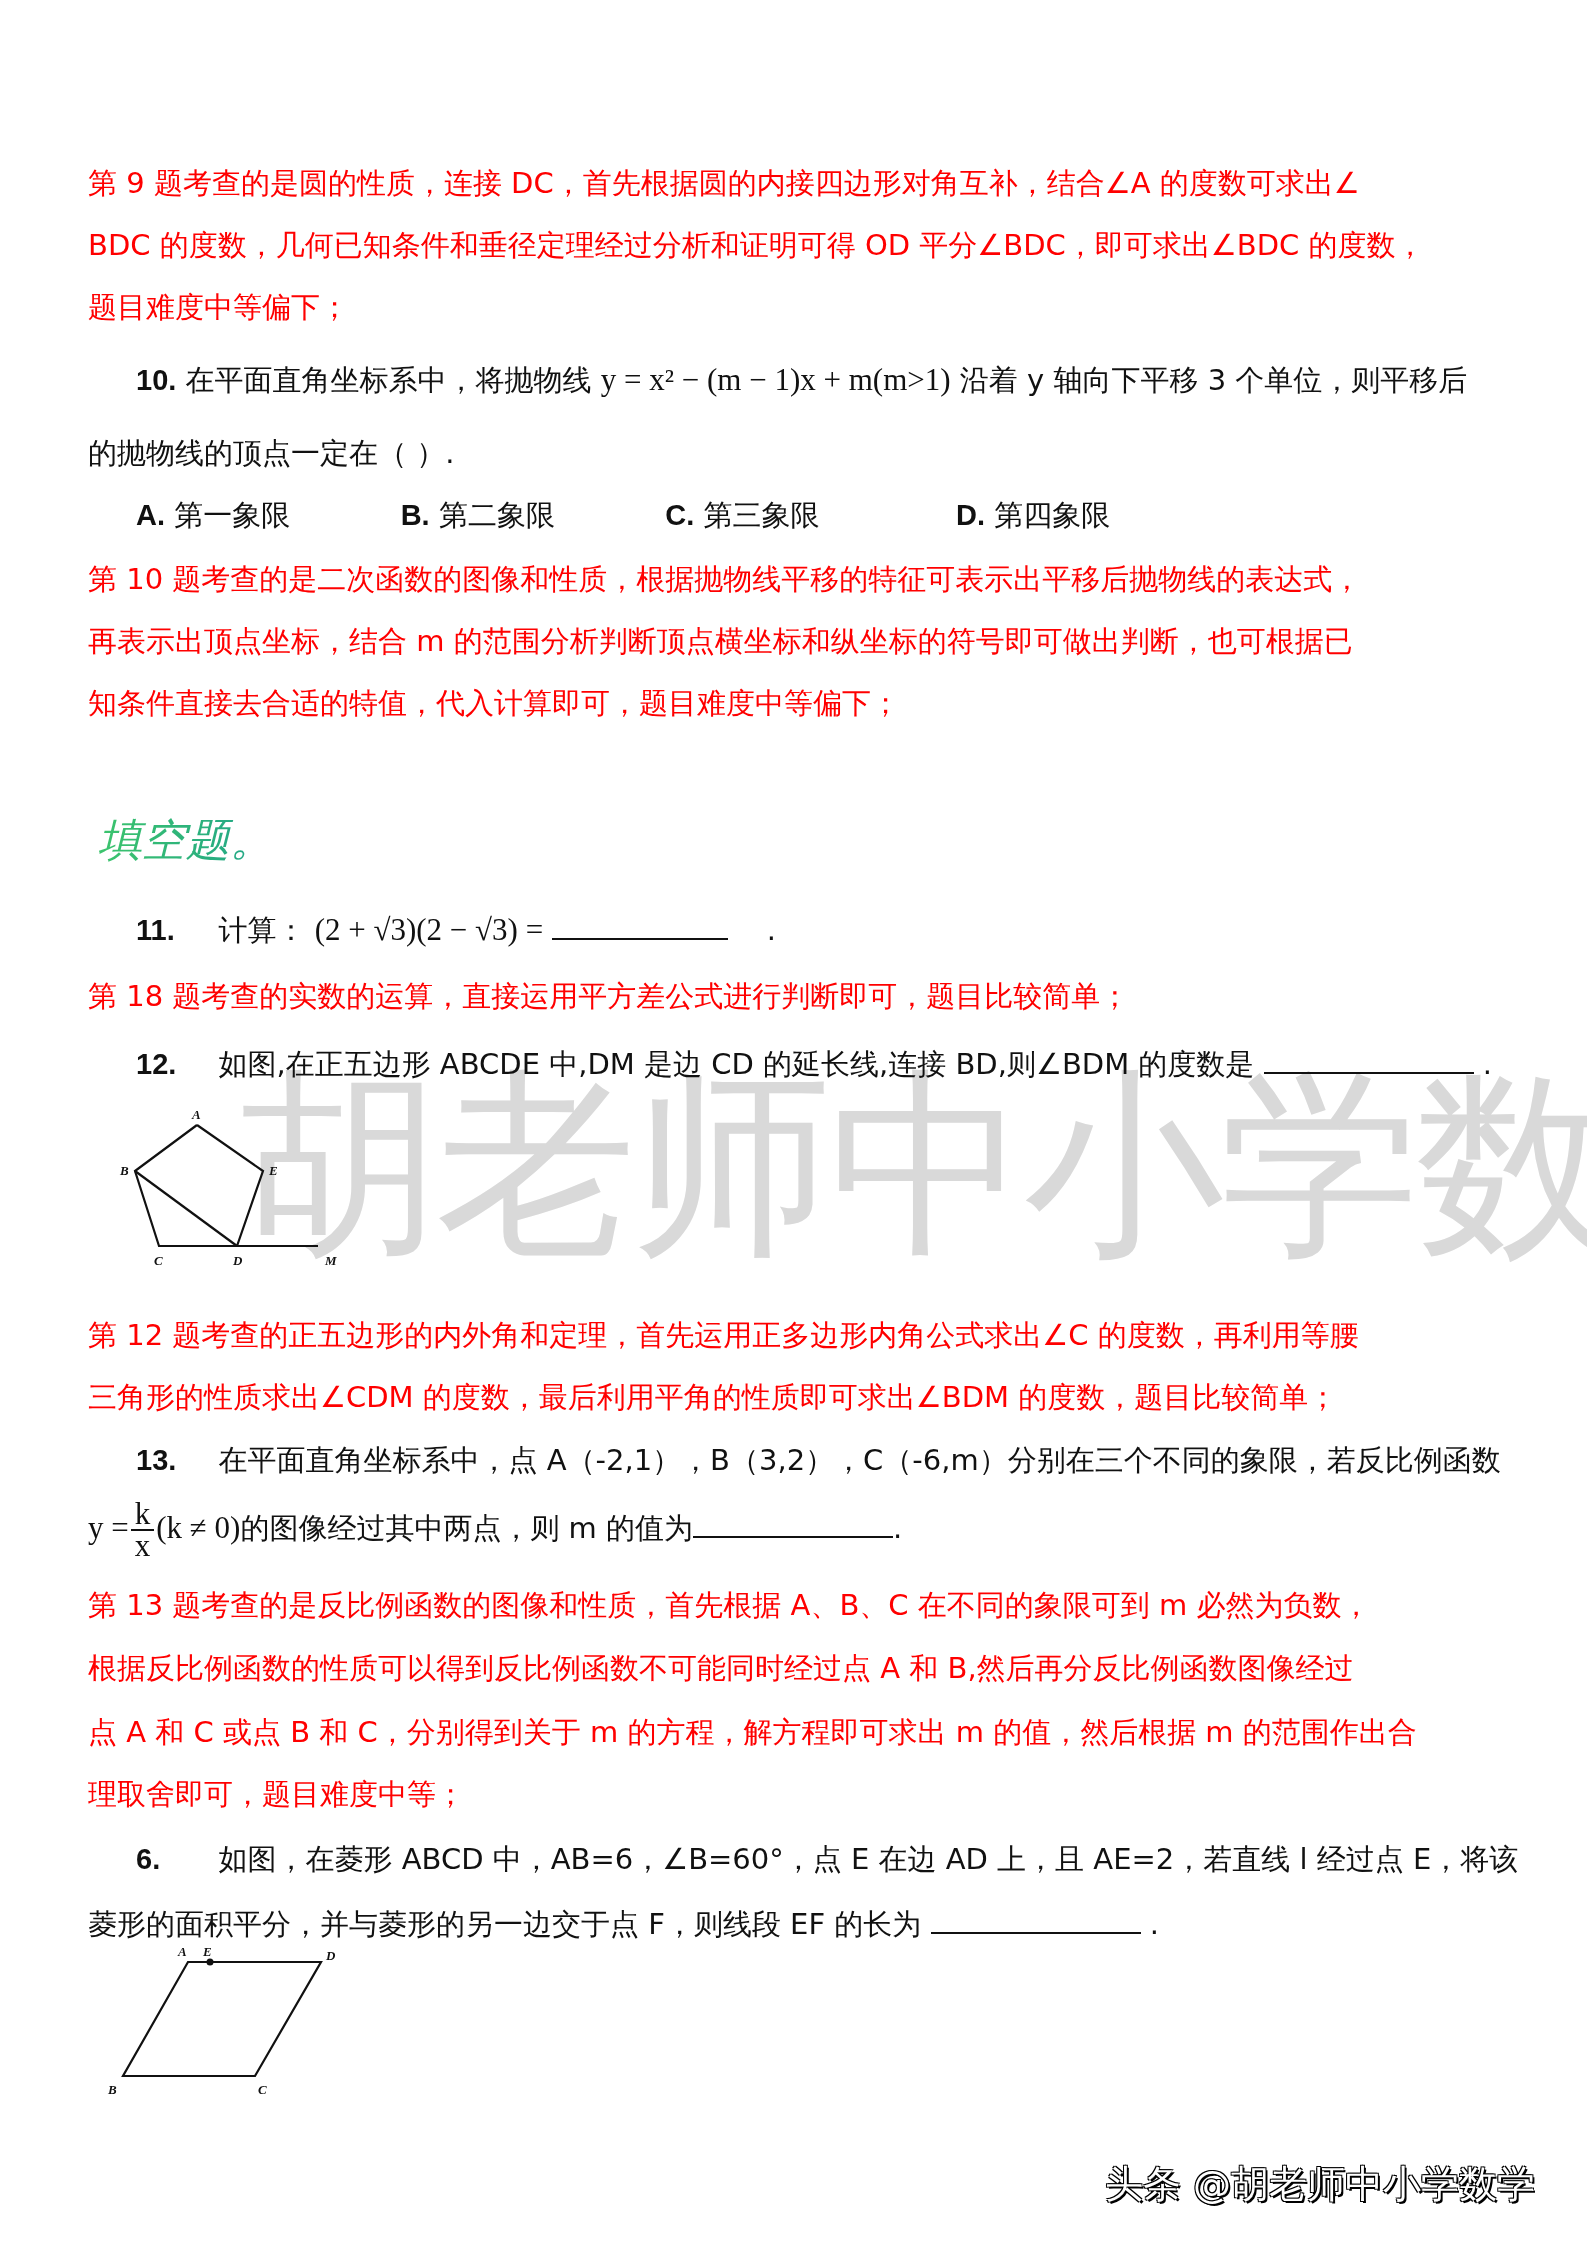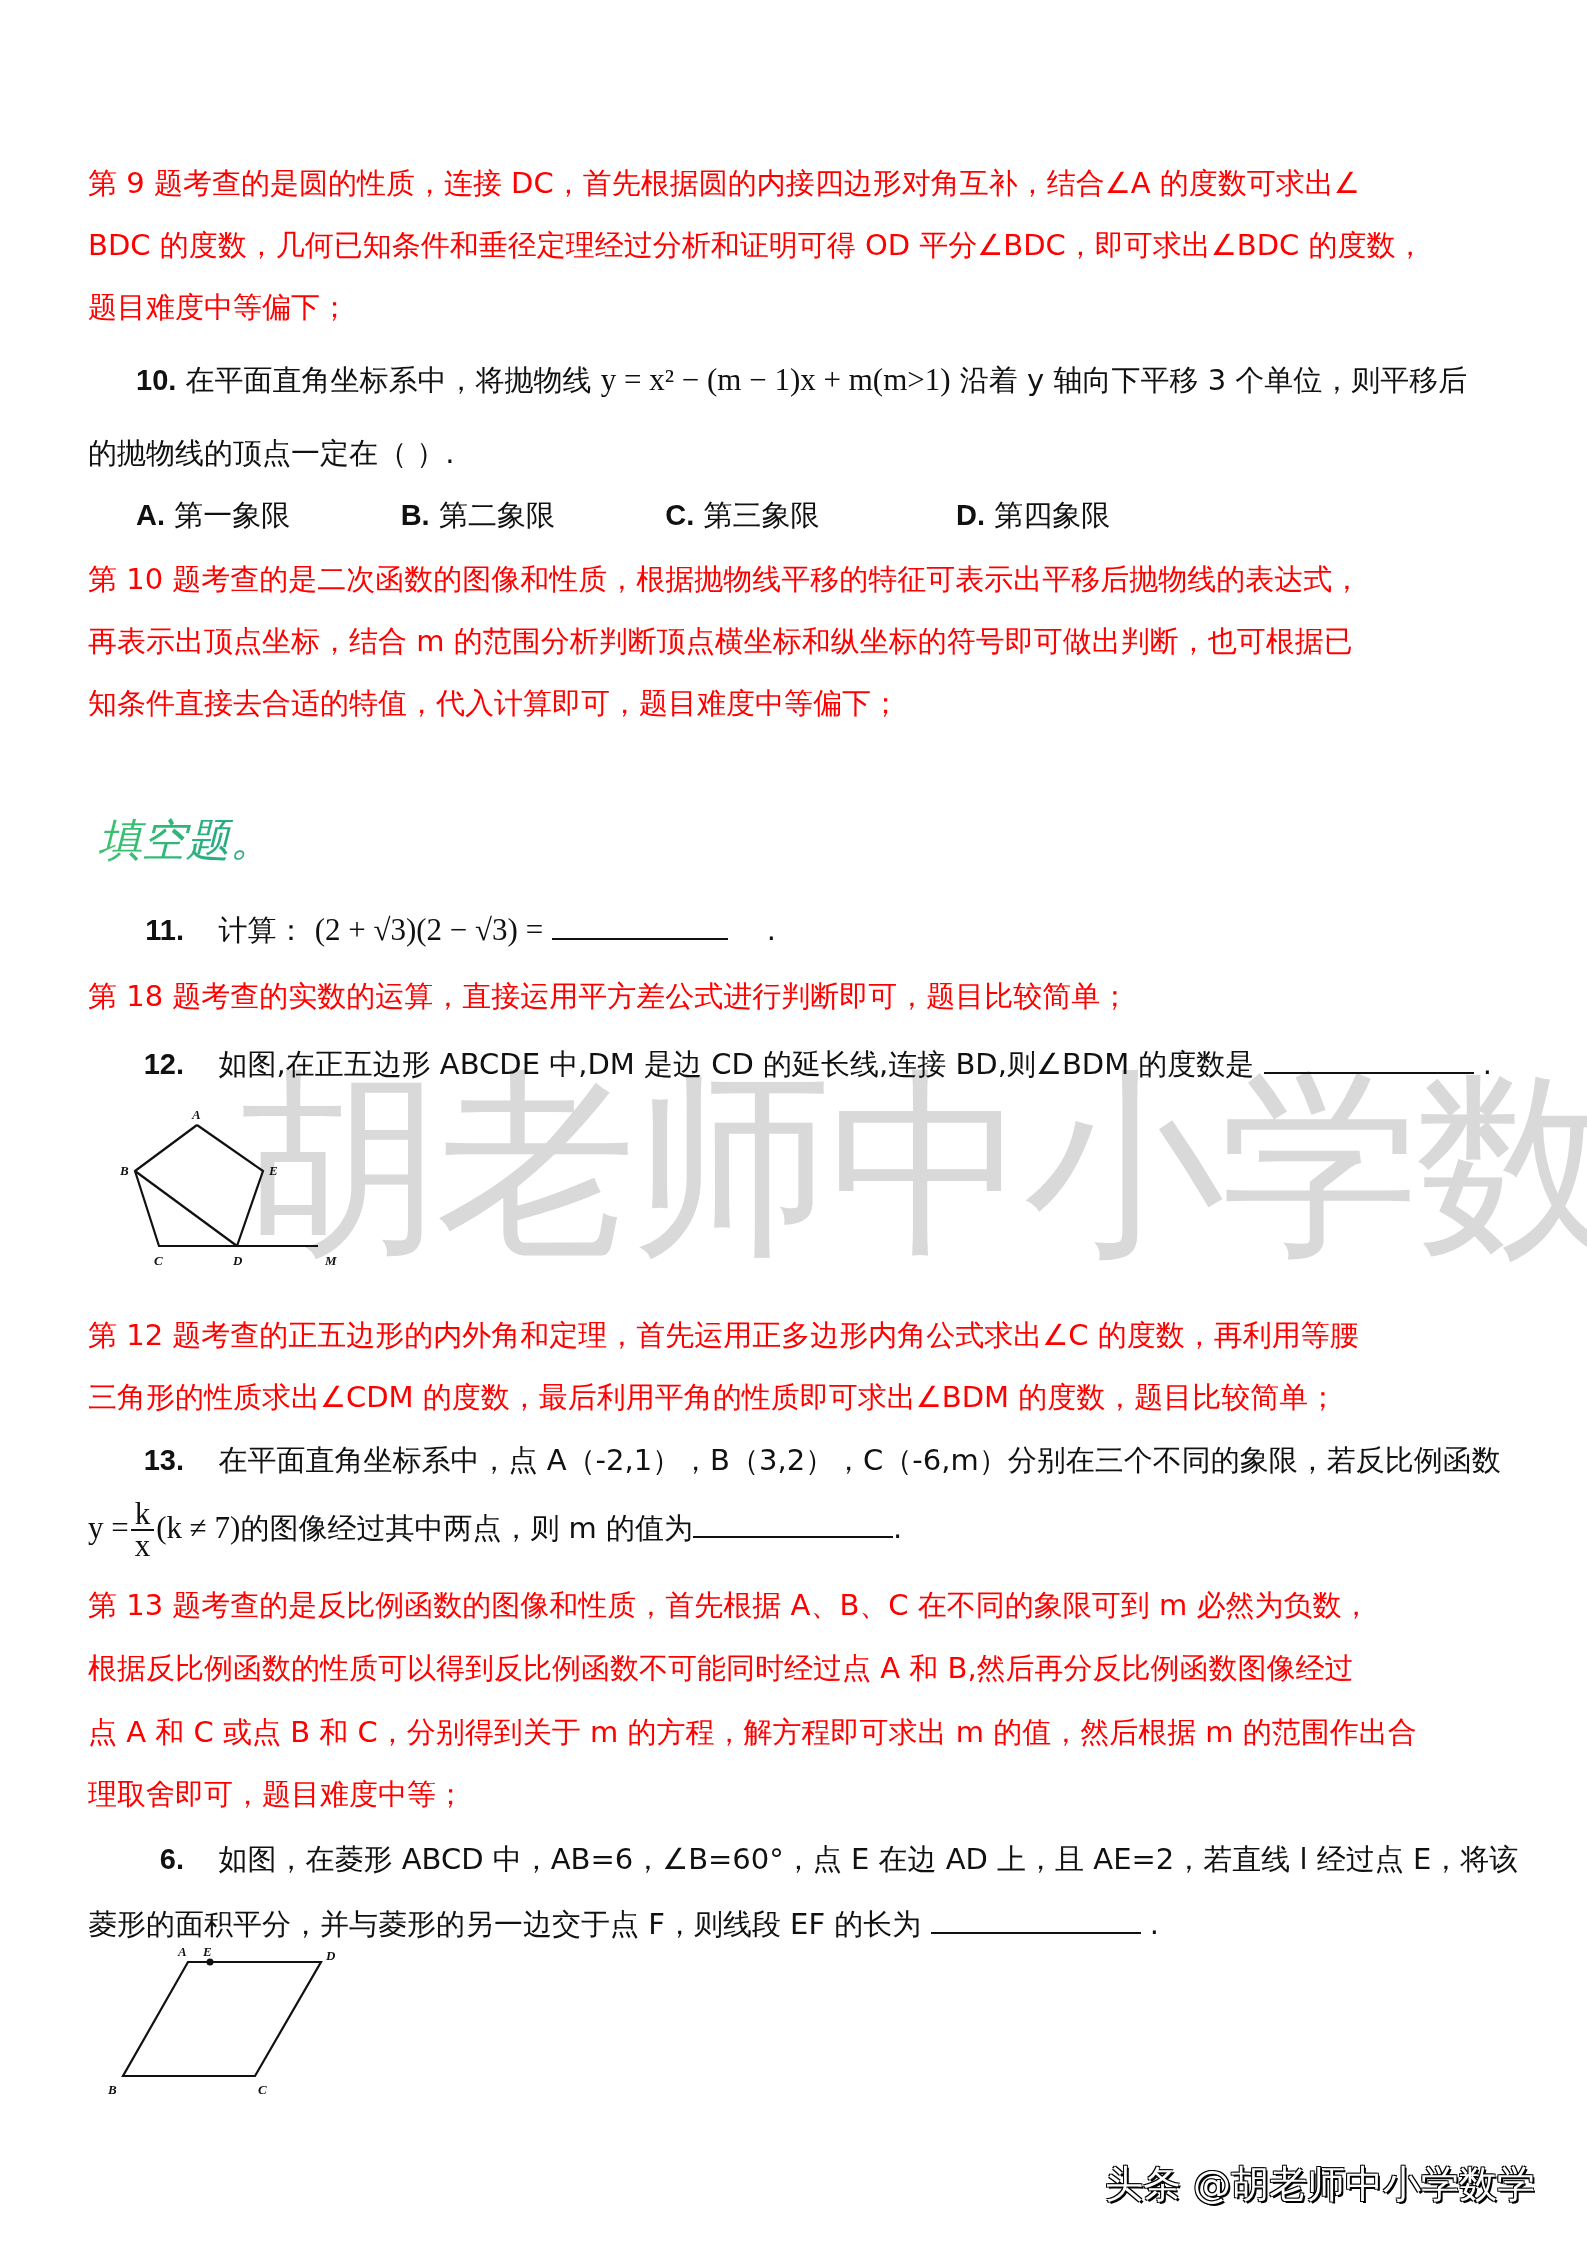--- a/index.html
+++ b/index.html
@@ -8,21 +8,21 @@
   .line { position: absolute; left: 88px; white-space: nowrap; font-size: 29px; line-height: 40px; height: 40px; }
   .red { color: #ff0000; }
   .black { color: #111111; }
   .b { font-weight: bold; font-family: "Liberation Sans", "DejaVu Sans", sans-serif; margin-left: 48px; }
   .math { font-family: "Liberation Serif", "DejaVu Serif", serif; font-size: 31px; }
   .mi { }
   .blank { display: inline-block; border-bottom: 2px solid #111; vertical-align: baseline; height: 30px; }
   .heading { position: absolute; left: 98px; top: 812px; font-size: 44px; line-height: 56px;
              background: linear-gradient(90deg, #3cc46c 0%, #1fa38a 100%);
              -webkit-background-clip: text; background-clip: text; color: transparent; font-style: italic; }
-  .qnum { display: inline-block; min-width: 48px; text-align: right; }
+  .qnum { display: inline-block; min-width: 48px; }
   .watermark { position: absolute; left: 240px; top: 1055px; font-size: 200px; line-height: 220px;
                color: #d9d9d9; letter-spacing: -4px; z-index: 0; white-space: nowrap;
                font-family: "DejaVu Sans", sans-serif; font-weight: 300; }
   .fig { position: absolute; z-index: 1; }
   .fig text { font-family: "Liberation Serif", serif; font-style: italic; font-weight: bold; font-size: 13px; fill: #111; }
   .content { position: relative; z-index: 1; }
   .footer { position: absolute; left: 1105px; top: 2160px; font-size: 38px; line-height: 48px; color: #ffffff;
             text-shadow: 2px 2px 0 #000, -1px -1px 0 #000, 1px -1px 0 #000, -1px 1px 0 #000; white-space: nowrap; z-index: 2; text-align: center; }
   .frac { display: inline-block; vertical-align: middle; text-align: center; margin: 0 2px; }
   .frac span { display: block; line-height: 30px; }
@@ -98,21 +98,21 @@
 
   <div class="line red" style="top:1315px">第 12 题考查的正五边形的内外角和定理，首先运用正多边形内角公式求出∠C 的度数，再利用等腰</div>
   <div class="line red" style="top:1377px">三角形的性质求出∠CDM 的度数，最后利用平角的性质即可求出∠BDM 的度数，题目比较简单；</div>
 
   <div class="line black" style="top:1440px">
     <span class="b qnum">13.</span>
     <span style="display:inline-block;width:16px"></span>
     <span>在平面直角坐标系中，点 A（-2,1），B（3,2），C（-6,m）分别在三个不同的象限，若反比例函数</span>
   </div>
   <div class="line black" style="top:1488px;height:80px;line-height:80px">
-    <span class="math mi">y =</span><span class="frac math mi"><span class="num">k</span><span>x</span></span><span class="math">(k ≠ 7)</span><span>的图像经过其中两点，则 m 的值为</span><span class="blank" style="width:200px"></span><span>.</span>
+    <span class="math mi">y =</span><span class="frac math mi"><span class="num">k</span><span>x</span></span><span class="math">(k ≠ 0)</span><span>的图像经过其中两点，则 m 的值为</span><span class="blank" style="width:200px"></span><span>.</span>
   </div>
 
   <div class="line red" style="top:1585px">第 13 题考查的是反比例函数的图像和性质，首先根据 A、B、C 在不同的象限可到 m 必然为负数，</div>
   <div class="line red" style="top:1648px">根据反比例函数的性质可以得到反比例函数不可能同时经过点 A 和 B,然后再分反比例函数图像经过</div>
   <div class="line red" style="top:1712px">点 A 和 C 或点 B 和 C，分别得到关于 m 的方程，解方程即可求出 m 的值，然后根据 m 的范围作出合</div>
   <div class="line red" style="top:1774px">理取舍即可，题目难度中等；</div>
 
   <div class="line black" style="top:1839px">
     <span class="b qnum">6.</span>
     <span style="display:inline-block;width:16px"></span>

